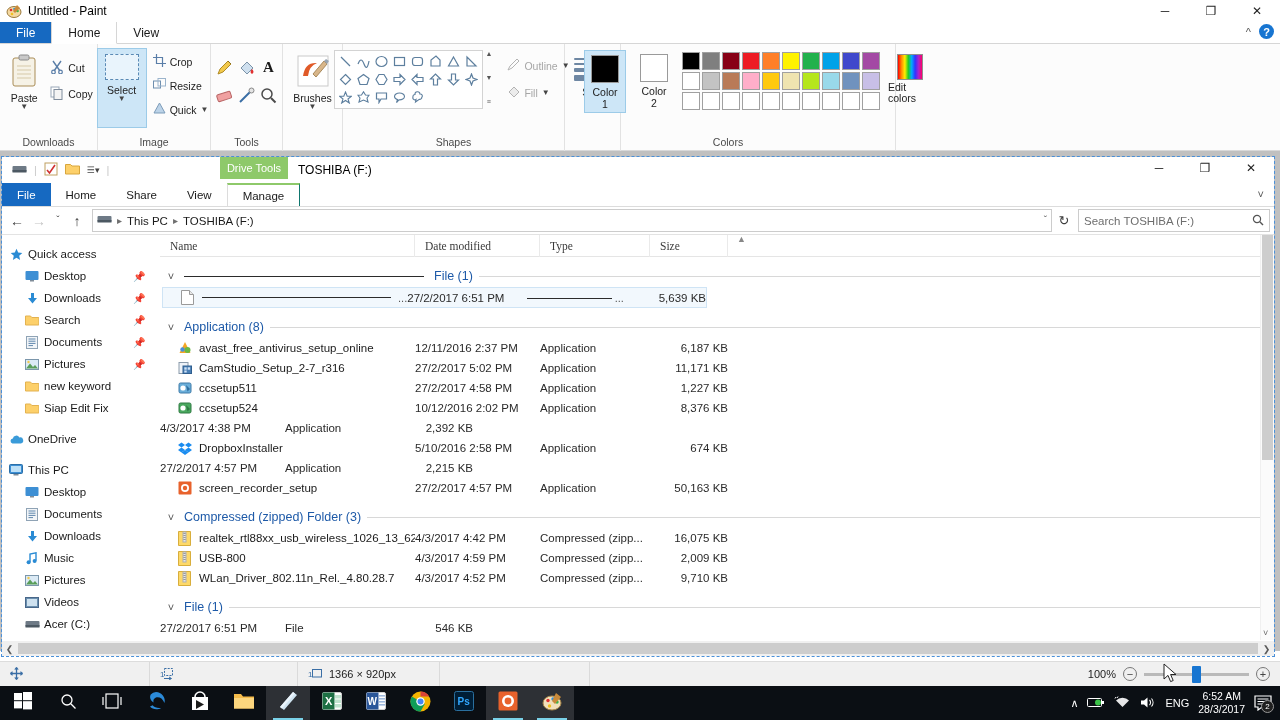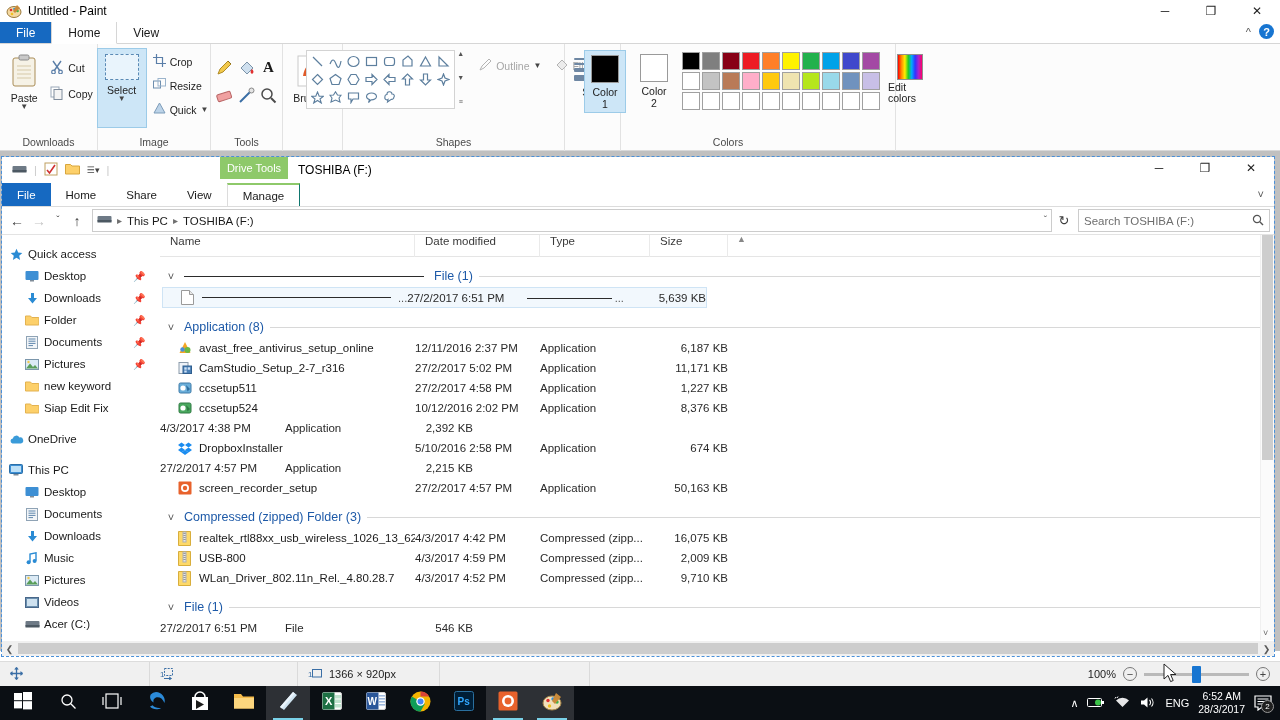--- a/index.html
+++ b/index.html
@@ -243,22 +243,23 @@
   .pin { position: absolute; right: 14px; color: #9a9a9a; font-size: 10px; }
   .nav-gap { height: 9px; }
 
   .listpane { flex: 1; position: relative; background: #fff; }
   .col-head {
     height: 22px; display: flex; align-items: center;
     border-bottom: 1px solid #e5e5e5; font-size: 11.5px; color: #3a3a3a;
     position: relative;
   }
   .col {
-    height: 22px; display: flex; align-items: flex-start; padding-left: 10px;
+    height: 22px; display: flex; align-items: center; padding-left: 10px;
     border-right: 1px solid #eaeaea;
+    font-family: Liberation Serif, serif;
   }
   .sort-mark { position: absolute; left: 577px; top: -1px; font-size: 9px; color: #888; }
 
   .group-head {
     height: 22px; display: flex; align-items: center; font-size: 12.5px;
     color: #1e5aa8; gap: 6px; padding-left: 4px; margin-top: 8px;
   }
   .group-chev { color: #555; font-size: 11px; width: 14px; text-align: center; }
   .group-rule { flex: 1; height: 1px; background: #d8d8d8; margin-right: 12px; }
 
@@ -606,21 +607,21 @@
               <svg width="13" height="13">
                 <path d="M2 6 a2 2 0 0 1 2 -2.5 a2.5 2.5 0 0 1 5 -0.5 a2 2 0 0 1 1.8 3.3 a2 2 0 0 1 -2.5 2 L4.5 11 L5 8.4 a2 2 0 0 1 -3 -2.4 Z" fill="none" stroke="#5d7f9e" stroke-width="1.1"></path>
               </svg>
             </span>
         </div>
         <div class="shape-scroll">
           <span>▲</span>
           <span>▼</span>
           <span>≡</span>
         </div>
-        <div style="display:flex;flex-direction:row;gap:8px;padding:6px 0 0 10px;">
+        <div style="display:flex;flex-direction:column;gap:8px;padding:6px 0 0 10px;">
           <div class="smallbtn dis">
             <span>
               <svg width="13" height="13" viewBox="0 0 13 13">
                   <path d="M1 12 L3 8 L10 1 L12 3 L5 10 Z" fill="none" stroke="#b3b3b3"></path>
                 </svg>
             </span>
             <span>Outline</span>
             <span class="caret">▼</span>
           </div>
           <div class="smallbtn dis">
@@ -874,21 +875,21 @@
           </span>
         <span>Downloads</span>
         <span class="pin">📌</span>
       </div>
       <div class="nav-item indent">
         <span class="nic">
             <svg width="14" height="11" viewBox="0 0 14 11">
               <path d="M0.5 1 h5 l1.3 1.5 h7 v7.5 h-13.3 z" fill="#fdd06a" stroke="#e3b250"></path>
             </svg>
           </span>
-        <span>Folder</span>
+        <span>Search</span>
         <span class="pin">📌</span>
       </div>
       <div class="nav-item indent">
         <span class="nic">
             <svg width="12" height="13" viewBox="0 0 12 13">
               <rect x="0.5" y="0.5" width="11" height="12" fill="#f2f5f8" stroke="#8fa3b5"></rect>
               <line x1="2.5" y1="3" x2="9.5" y2="3" stroke="#5f87ad"></line>
               <line x1="2.5" y1="5.2" x2="9.5" y2="5.2" stroke="#5f87ad"></line>
               <line x1="2.5" y1="7.4" x2="9.5" y2="7.4" stroke="#5f87ad"></line>
               <line x1="2.5" y1="9.6" x2="7" y2="9.6" stroke="#5f87ad"></line>

